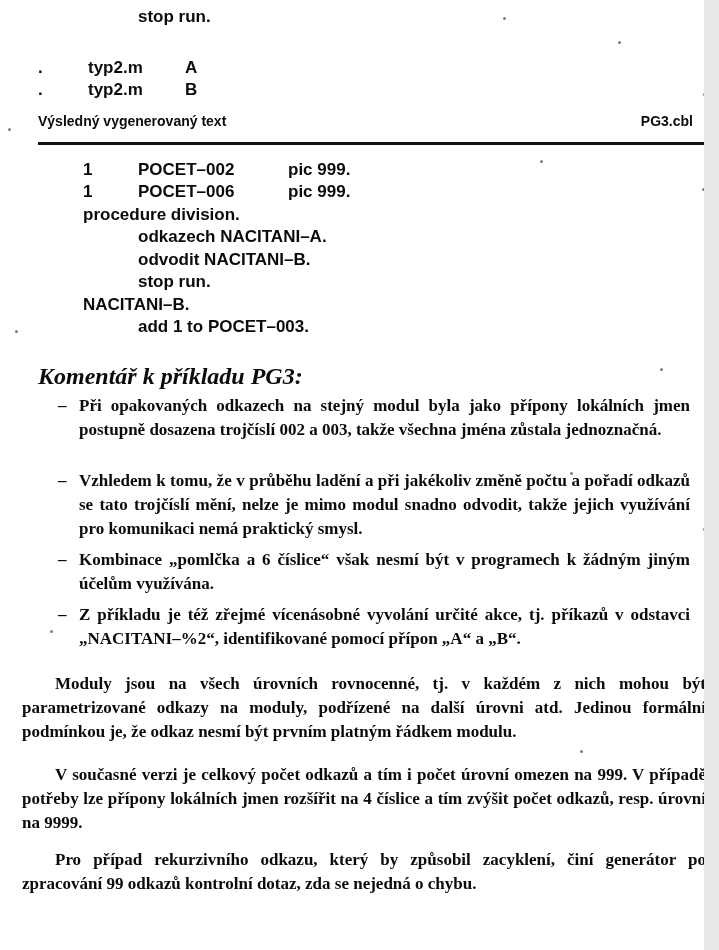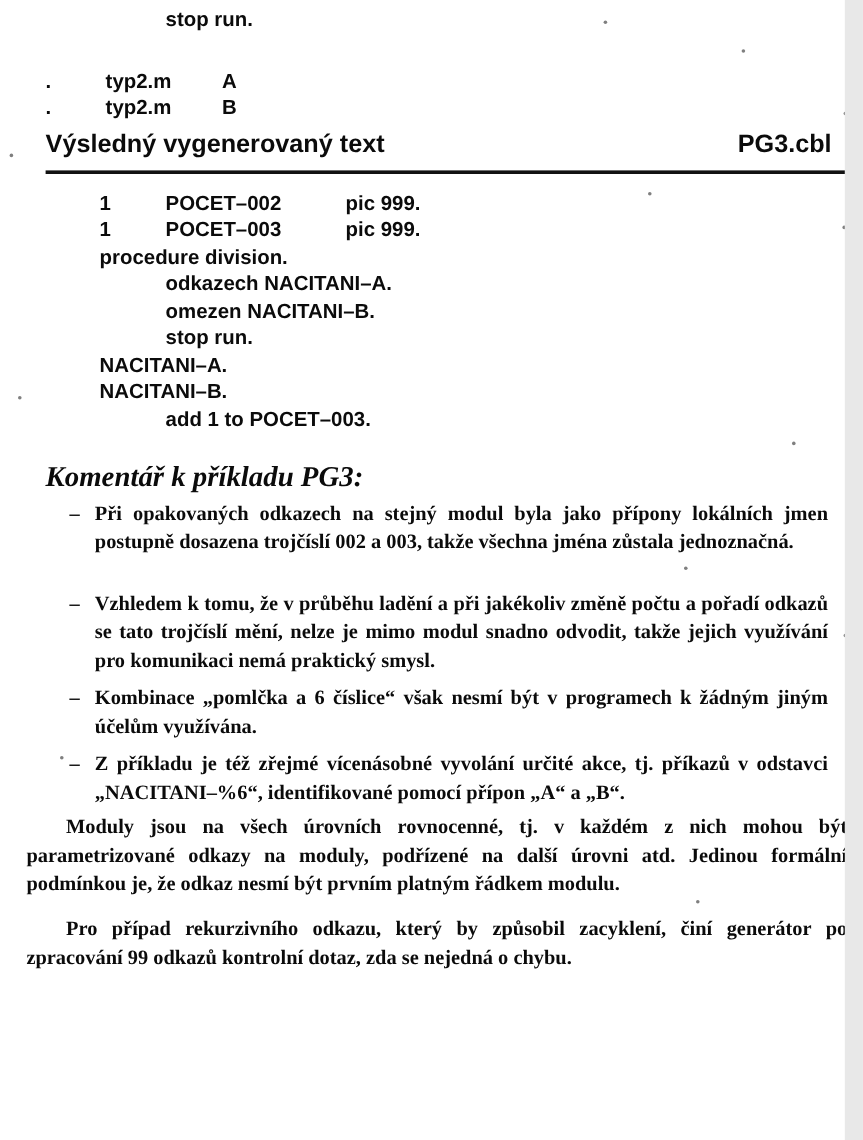--- a/index.html
+++ b/index.html
@@ -19,21 +19,21 @@
   
   .stop-run-top { margin:6px 0 0 138px; }
   .typ2-block { margin-top:28px; }
   .typ2-row { display:grid; grid-template-columns:50px 97px auto; margin-left:38px; }
   .typ2-row .marker { font-size:17px; }
 
   
   .section-header {
     display:flex; justify-content:space-between; align-items:flex-end;
     margin:7px 11px 0 38px;
-    font-size:21px; line-height:24px;
+    font-size:14px; line-height:24px;
   }
   .rule {
     margin:9px 0 0 38px; width:670px; height:3px;
     background:#121212; border:0;
   }
 
   
   .code-block { margin-top:14px; }
   .ind0 { margin-left:83px; }
   .ind1 { margin-left:138px; }
@@ -56,21 +56,21 @@
   .bullet .dash { position:absolute; left:0; top:0; font-weight:700; }
   .bullet + .bullet { margin-top:7px; }
   .bullet.gap-lg { margin-top:27px; }
 
   
   .para {
     margin-left:22px; width:684px;
     font-size:17px; line-height:24px; font-weight:700;
     text-align:justify; text-indent:33px;
   }
-  .para-1 { margin-top:4px; }
+  .para-1 { margin-top:21px; }
   .para-2 { margin-top:19px; }
   .para-3 { margin-top:13px; }
 
   
   .speckle {
     position:absolute; width:3px; height:3px; border-radius:50%;
     background:#3a3a3a; opacity:.65;
   }
 </style>
 </head>
@@ -100,28 +100,27 @@
   <div class="rule"></div>
 
   <div class="code-block">
     <div class="sans code-line decl-row">
       <span>1</span>
       <span>POCET–002</span>
       <span>pic 999.</span>
     </div>
     <div class="sans code-line decl-row">
       <span>1</span>
-      <span>POCET–003</span>
+      <span>POCET–006</span>
       <span>pic 999.</span>
     </div>
     <div class="sans code-line ind0">procedure division.</div>
     <div class="sans code-line ind1">odkazech NACITANI–A.</div>
-    <div class="sans code-line ind1">omezen NACITANI–B.</div>
+    <div class="sans code-line ind1">odvodit NACITANI–B.</div>
     <div class="sans code-line ind1">stop run.</div>
-    <div class="sans code-line ind0">NACITANI–A.</div>
     <div class="sans code-line ind0">NACITANI–B.</div>
     <div class="sans code-line ind1">add 1 to POCET–003.</div>
   </div>
 
   <div class="comment-heading">Komentář k příkladu PG3:</div>
 
   <div class="bullets">
     <div class="bullet">
       <span class="dash">–</span>
       <span>Při opakovaných odkazech na stejný modul byla jako přípony lokálních jmen postupně dosazena trojčíslí 002 a 003, takže všechna jména zůstala jednoznačná.</span>
@@ -129,25 +128,26 @@
     <div class="bullet gap-lg">
       <span class="dash">–</span>
       <span>Vzhledem k tomu, že v průběhu ladění a při jakékoliv změně počtu a pořadí odkazů se tato trojčíslí mění, nelze je mimo modul snadno odvodit, takže jejich využívání pro komunikaci nemá praktický smysl.</span>
     </div>
     <div class="bullet">
       <span class="dash">–</span>
       <span>Kombinace „pomlčka a 6 číslice“ však nesmí být v programech k žádným jiným účelům využívána.</span>
     </div>
     <div class="bullet">
       <span class="dash">–</span>
-      <span>Z příkladu je též zřejmé vícenásobné vyvolání určité akce, tj. příkazů v odstavci „NACITANI–%6“, identifikované pomocí přípon „A“ a „B“.</span>
+      <span>Z příkladu je též zřejmé vícenásobné vyvolání určité akce, tj. příkazů v odstavci „NACITANI–%2“, identifikované pomocí přípon „A“ a „B“.</span>
     </div>
   </div>
 
   <p class="para para-1">Moduly jsou na všech úrovních rovnocenné, tj. v každém z nich mohou být parametrizované odkazy na moduly, podřízené na další úrovni atd. Jedinou formální podmínkou je, že odkaz nesmí být prvním platným řádkem modulu.</p>
+  <p class="para para-2">V současné verzi je celkový počet odkazů a tím i počet úrovní omezen na 999. V případě potřeby lze přípony lokálních jmen rozšířit na 4 číslice a tím zvýšit počet odkazů, resp. úrovní na 9999.</p>
   <p class="para para-3">Pro případ rekurzivního odkazu, který by způsobil zacyklení, činí generátor po zpracování 99 odkazů kontrolní dotaz, zda se nejedná o chybu.</p>
 
   <div class="speckle" style="left:503px; top:17px;"></div>
   <div class="speckle" style="left:618px; top:41px;"></div>
   <div class="speckle" style="left:703px; top:93px;"></div>
   <div class="speckle" style="left:8px;   top:128px;"></div>
   <div class="speckle" style="left:540px; top:160px;"></div>
   <div class="speckle" style="left:702px; top:188px;"></div>
   <div class="speckle" style="left:710px; top:288px;"></div>
   <div class="speckle" style="left:15px;  top:330px;"></div>

